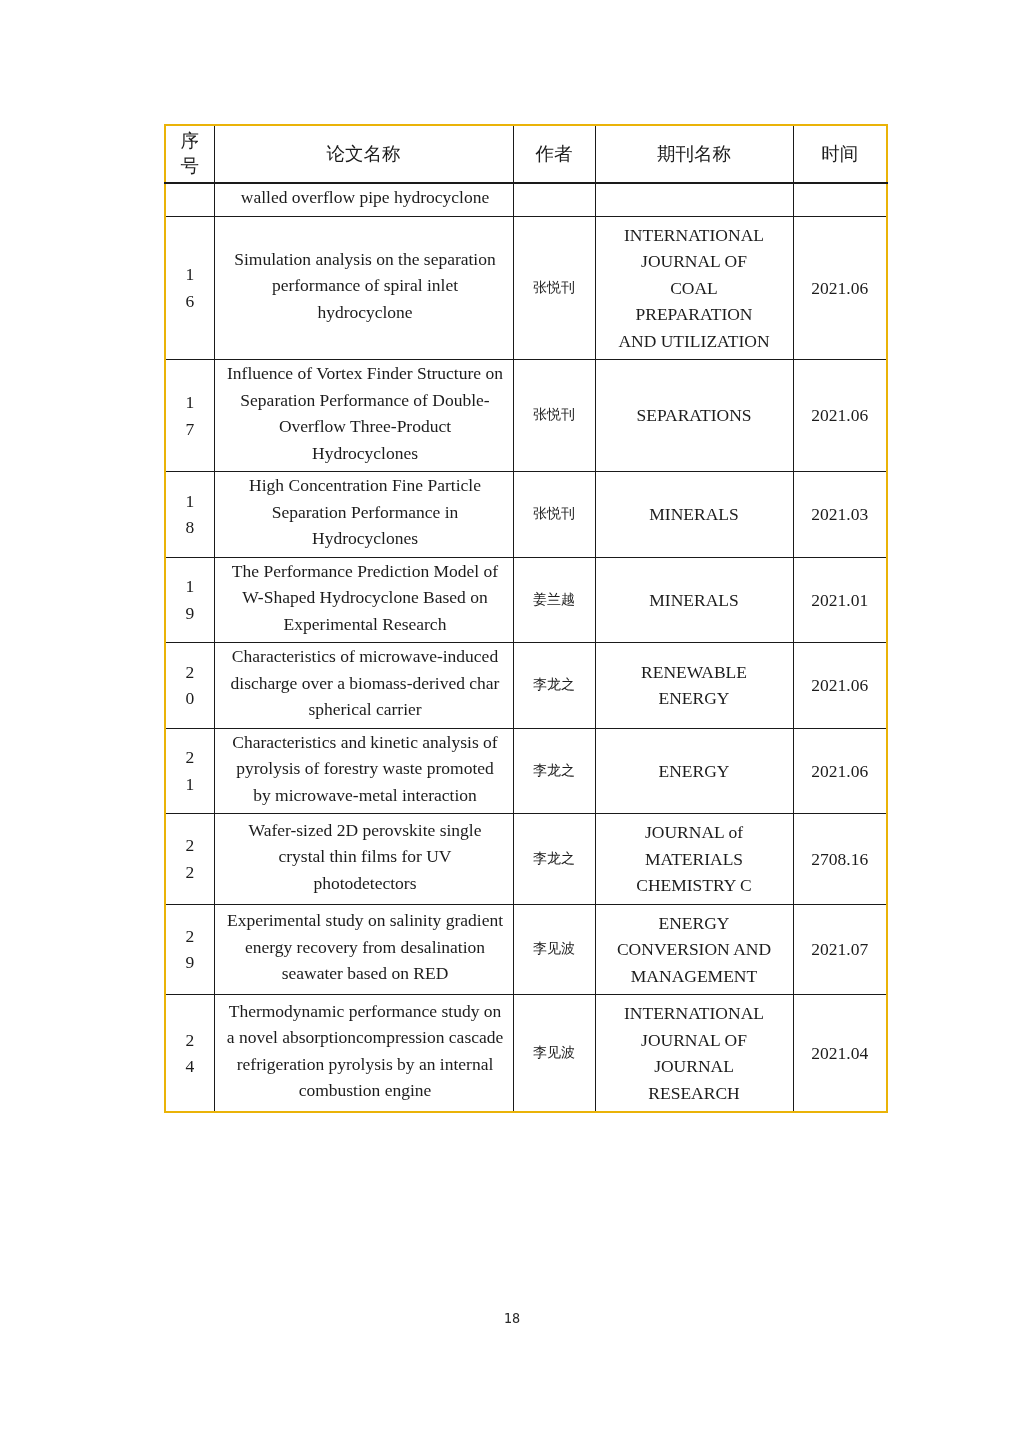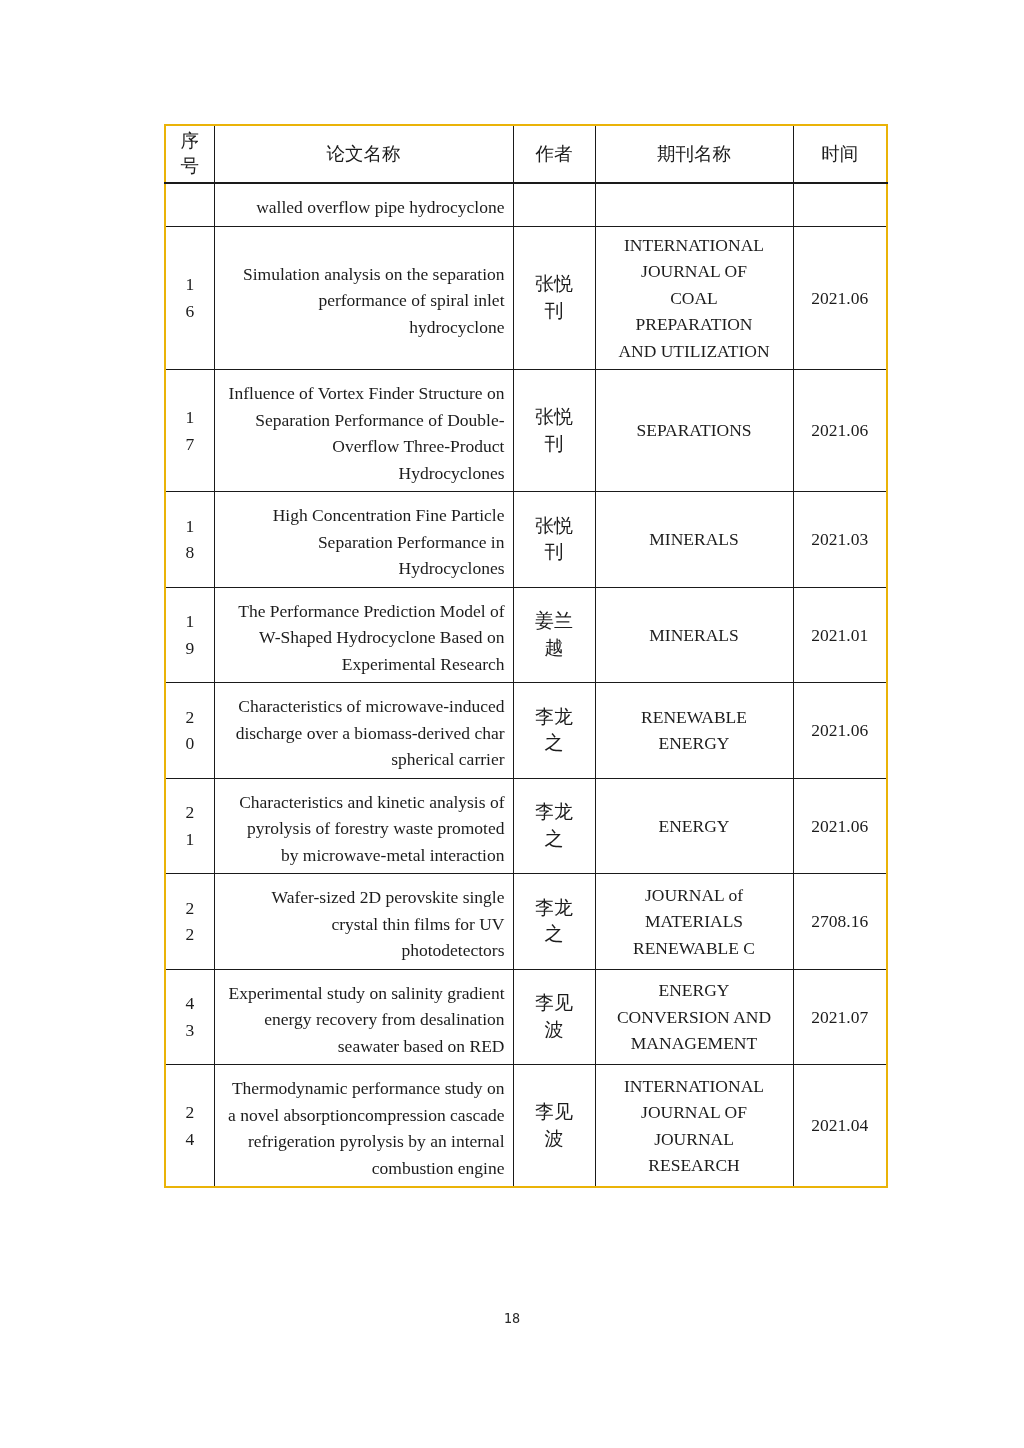--- a/index.html
+++ b/index.html
@@ -44,26 +44,26 @@
     height: 52px;
     padding: 2px 2px;
   }
   
   th.h-no .stack {
     display: inline-block;
     width: 1.05em;
     line-height: 25px;
   }
   td.cell-title {
-    text-align: right;
-    padding: 10px 8px 5px 11px;
+    text-align: center;
+    padding: 0 8px 5px 11px;
     margin-top: 44px;
   }
   td.cell-author {
-    font-size: 19px;
+    font-size: 14px;
   }
   td.cell-journal {
     padding: 5px 20px;
     text-align: center;
   }
   .page-number {
     position: absolute;
     top: 1310px;
     left: 0;
     width: 100%;
@@ -147,26 +147,26 @@
     <td class="cell-title">Characteristics and kinetic analysis of pyrolysis of forestry waste promoted by microwave-metal interaction</td>
     <td class="cell-author">李龙之</td>
     <td class="cell-journal">ENERGY</td>
     <td class="cell-date">2021.06</td>
   </tr>
 
   <tr>
     <td class="cell-no">22</td>
     <td class="cell-title">Wafer-sized 2D perovskite single crystal thin films for UV photodetectors</td>
     <td class="cell-author">李龙之</td>
-    <td class="cell-journal">JOURNAL of MATERIALS RENEWABLE C</td>
+    <td class="cell-journal">JOURNAL of MATERIALS CHEMISTRY C</td>
     <td class="cell-date">2708.16</td>
   </tr>
 
   <tr>
-    <td class="cell-no">43</td>
+    <td class="cell-no">29</td>
     <td class="cell-title">Experimental study on salinity gradient energy recovery from desalination seawater based on RED</td>
     <td class="cell-author">李见波</td>
     <td class="cell-journal">ENERGY CONVERSION AND MANAGEMENT</td>
     <td class="cell-date">2021.07</td>
   </tr>
 
   <tr>
     <td class="cell-no">24</td>
     <td class="cell-title">Thermodynamic performance study on a novel absorptioncompression cascade refrigeration pyrolysis by an internal combustion engine</td>
     <td class="cell-author">李见波</td>

